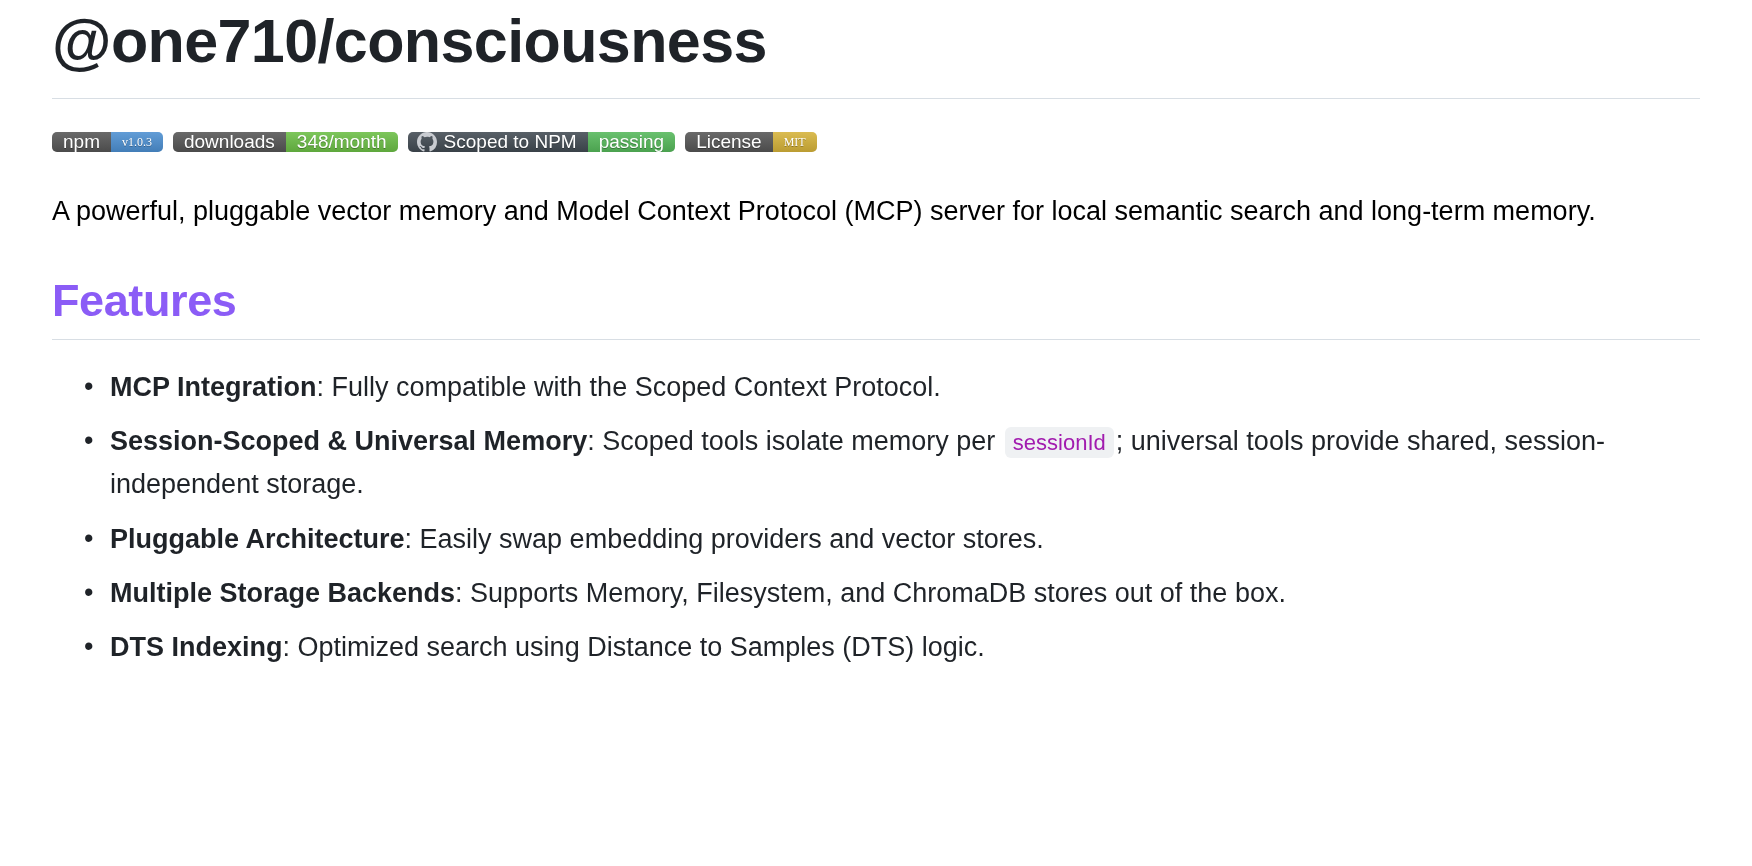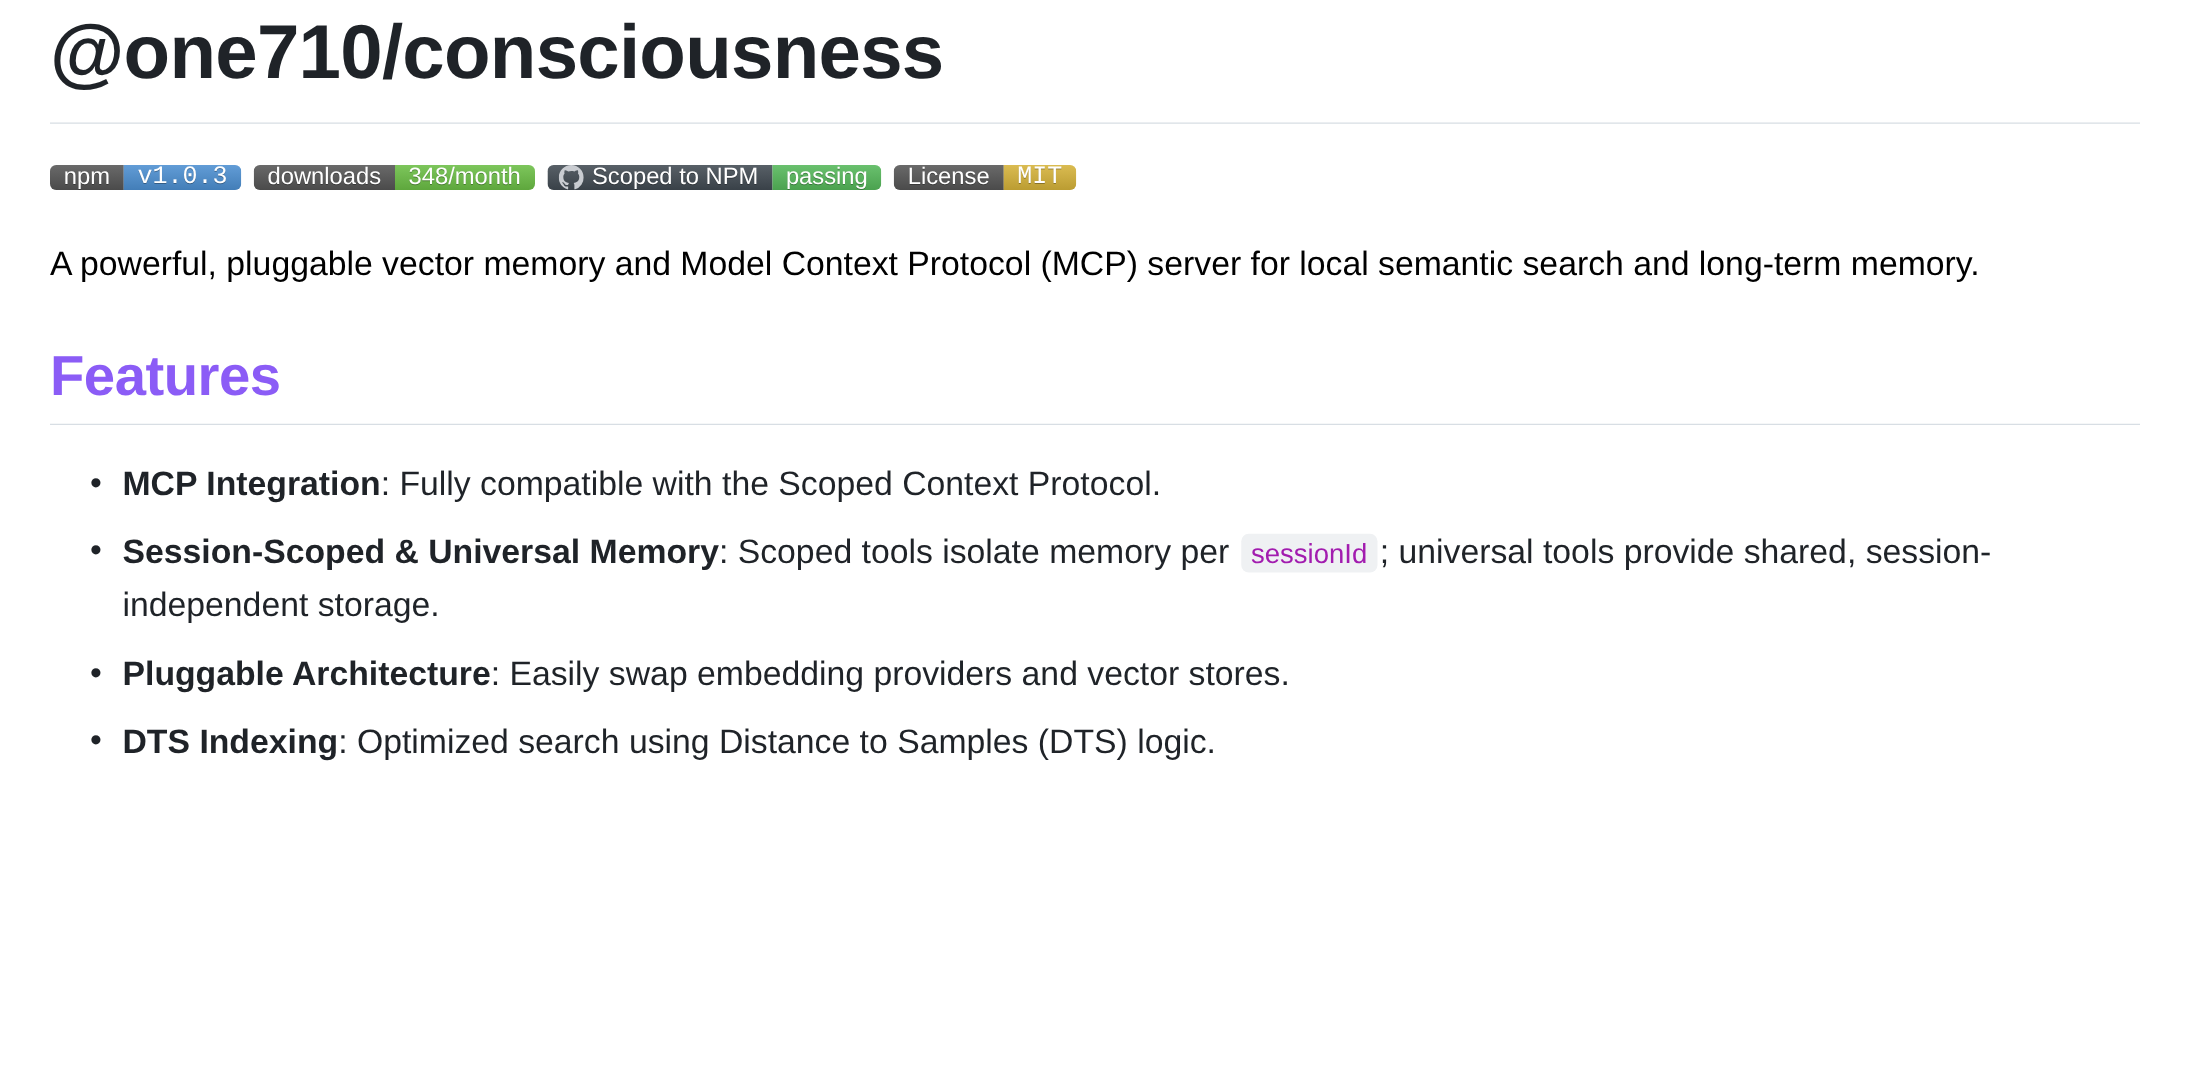--- a/index.html
+++ b/index.html
@@ -12,21 +12,21 @@
   body {
     width: 1752px;
     height: 866px;
     overflow: hidden;
     font-family: "Liberation Sans", "DejaVu Sans", sans-serif;
     color: #1f2328;
     -webkit-font-smoothing: antialiased;
   }
 
   .readme {
-    padding: 0 40px;
+    padding: 0 52px;
     width: 1752px;
   }
 
   
   .title {
     font-size: 61px;
     font-weight: 700;
     letter-spacing: -0.6px;
     line-height: 1.15;
     margin: 0;
@@ -62,22 +62,22 @@
     text-shadow: 0 1px 0 rgba(1,1,1,0.30);
   }
   .badge .seg.left {
     background: #555555;
     background-image: linear-gradient(180deg, rgba(255,255,255,0.12), rgba(0,0,0,0.12));
   }
   .badge .seg.right {
     background-image: linear-gradient(180deg, rgba(255,255,255,0.12), rgba(0,0,0,0.12));
   }
   .badge .seg.mono {
-    font-family: Liberation Mono, monospace;
-    font-size: 20px;
+    font-family: Liberation Serif, serif;
+    font-size: 12px;
   }
   .badge .seg.with-icon { padding-left: 9px; }
   .gh-icon {
     width: 20px;
     height: 20px;
     margin-right: 7px;
     flex: 0 0 auto;
     display: block;
   }
 
@@ -178,17 +178,20 @@
     <li>
       <b>MCP Integration</b><span>: Fully compatible with the Scoped Context Protocol.</span>
     </li>
     <li>
       <b>Session-Scoped &amp; Universal Memory</b><span>: Scoped tools isolate memory per </span><code class="inline">sessionId</code><span>; universal tools provide shared, session-independent storage.</span>
     </li>
     <li>
       <b>Pluggable Architecture</b><span>: Easily swap embedding providers and vector stores.</span>
     </li>
     <li>
+      <b>Multiple Storage Backends</b><span>: Supports Memory, Filesystem, and ChromaDB stores out of the box.</span>
+    </li>
+    <li>
       <b>DTS Indexing</b><span>: Optimized search using Distance to Samples (DTS) logic.</span>
     </li>
   </ul>
 
 </div>
 
 </body></html>

